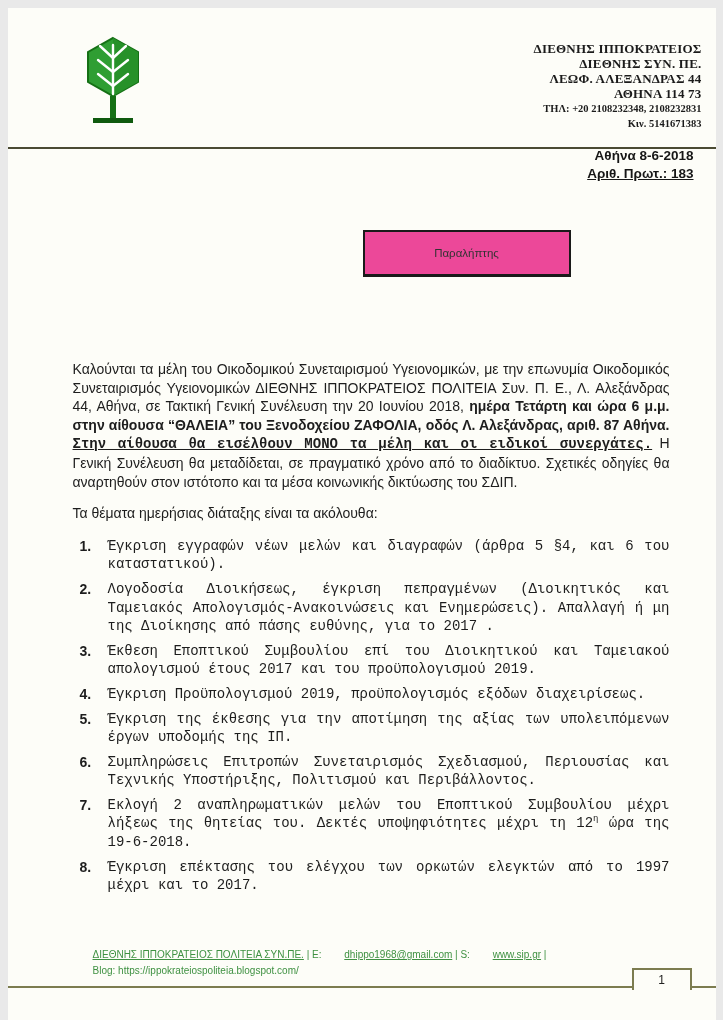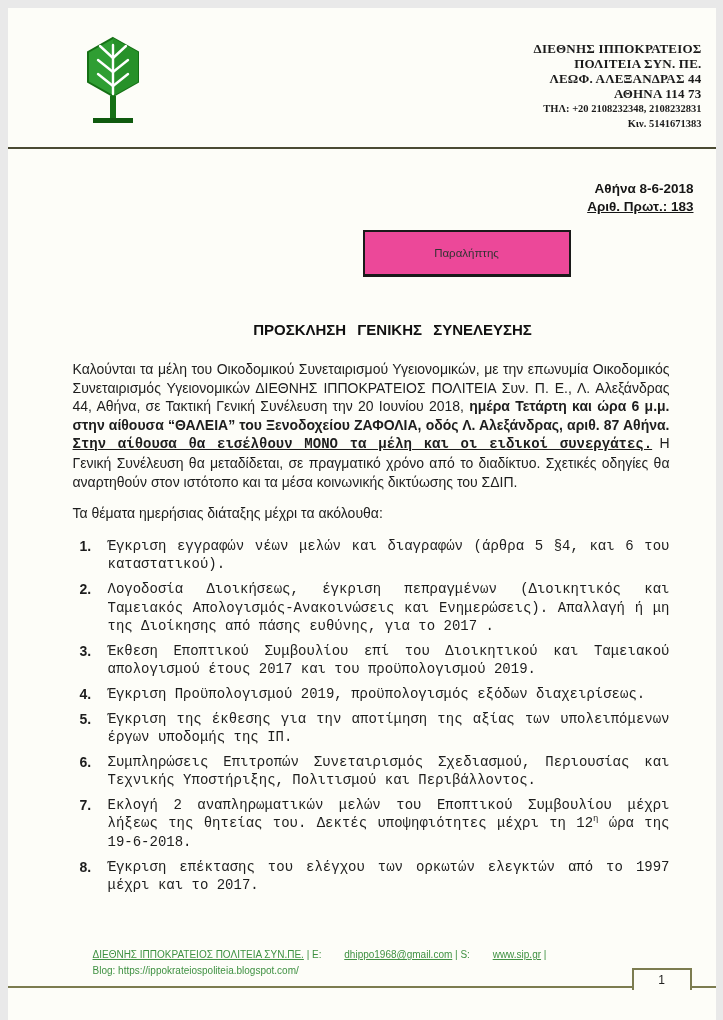--- a/index.html
+++ b/index.html
@@ -16,21 +16,21 @@
   .logo{position:absolute;left:78px;top:28px;width:54px;height:92px;}
   .org-block{
     position:absolute;top:33px;right:14px;
     text-align:right;font-weight:bold;color:#1b1b1b;
     font-family:"Liberation Serif", serif;
   }
   .org-line{font-size:13px;line-height:15px;letter-spacing:.2px;}
   .org-small{font-size:10.5px;line-height:15px;}
   .header-rule{position:absolute;top:139px;left:0;width:723px;height:2px;background:#4a4a33;}
   
-  .dateline{position:absolute;top:173px;right:22px;text-align:right;font-size:13.5px;font-weight:bold;color:#161616;}
+  .dateline{position:absolute;top:140px;right:22px;text-align:right;font-size:13.5px;font-weight:bold;color:#161616;}
   .protocol{text-decoration:underline;margin-top:3px;}
   
   .recipient-box{
     position:absolute;left:355px;top:222px;width:204px;height:42px;
     background:#ec4899;border:2px solid #1a1a1a;border-bottom-width:3px;
     display:flex;align-items:center;justify-content:center;
     font-size:11.5px;color:#333;
   }
   
   .doc-title{
@@ -86,44 +86,43 @@
         <path d="M27,50 L12,38"></path>
           <path d="M27,50 L42,38"></path>
       </g>
       <rect x="24" y="60" width="6" height="22" fill="#157015"></rect>
       <rect x="7" y="82" width="40" height="5" fill="#0f5a0f"></rect>
     </svg>
   </div>
 
   <div class="org-block">
     <div class="org-line">ΔΙΕΘΝΗΣ ΙΠΠΟΚΡΑΤΕΙΟΣ</div>
-    <div class="org-line">ΠΟΛΙΤΕΙΑ ΣΥΝ. ΠΕ.</div>
+    <div class="org-line">ΔΙΕΘΝΗΣ ΣΥΝ. ΠΕ.</div>
     <div class="org-line">ΛΕΩΦ. ΑΛΕΞΑΝΔΡΑΣ 44</div>
     <div class="org-line">ΑΘΗΝΑ 114 73</div>
     <div class="org-small">ΤΗΛ: +20 2108232348, 2108232831</div>
     <div class="org-small">Κιν. 5141671383</div>
   </div>
 
   <div class="header-rule"></div>
 
   <div class="dateline">
     <div>Αθήνα 8-6-2018</div>
     <div class="protocol">Αριθ. Πρωτ.: 183</div>
   </div>
 
   <div class="recipient-box">
     <span>Παραλήπτης</span>
   </div>
 
-  <div class="doc-title">ΠΡΟΣΚΛΗΣΗ ΓΕΝΙΚΗΣ ΣΥΝΕΛΕΥΣΗΣ</div>
 
   <div class="content">
     <p class="p1"><span>Καλούνται τα μέλη του Οικοδομικού Συνεταιρισμού Υγειονομικών, με την επωνυμία Οικοδομικός Συνεταιρισμός Υγειονομικών ΔΙΕΘΝΗΣ ΙΠΠΟΚΡΑΤΕΙΟΣ ΠΟΛΙΤΕΙΑ Συν. Π. Ε., Λ. Αλεξάνδρας 44, Αθήνα, σε Τακτική Γενική Συνέλευση την 20 Ιουνίου 2018, </span><span class="b">ημέρα Τετάρτη και ώρα 6 μ.μ. στην αίθουσα “ΘΑΛΕΙΑ” του Ξενοδοχείου ΖΑΦΟΛΙΑ, οδός Λ. Αλεξάνδρας, αριθ. 87 Αθήνα. </span><span class="bu">Στην αίθουσα θα εισέλθουν ΜΟΝΟ τα μέλη και οι ειδικοί συνεργάτες.</span><span> Η Γενική Συνέλευση θα μεταδίδεται, σε πραγματικό χρόνο από το διαδίκτυο. Σχετικές οδηγίες θα αναρτηθούν στον ιστότοπο και τα μέσα κοινωνικής δικτύωσης του ΣΔΙΠ.</span></p>
 
-    <div class="agenda-intro">Τα θέματα ημερήσιας διάταξης μέχρι τα ακόλουθα:</div>
+    <div class="agenda-intro">Τα θέματα ημερήσιας διάταξης είναι τα ακόλουθα:</div>
 
     <div class="agenda">
       <div class="agenda-row">
         <span class="agenda-num">1.</span>
         <span class="agenda-text">Έγκριση εγγραφών νέων μελών και διαγραφών (άρθρα 5 §4, και 6 του καταστατικού).</span>
       </div>
       <div class="agenda-row">
         <span class="agenda-num">2.</span>
         <span class="agenda-text">Λογοδοσία Διοικήσεως, έγκριση πεπραγμένων (Διοικητικός και Ταμειακός Απολογισμός-Ανακοινώσεις και Ενημερώσεις). Απαλλαγή ή μη της Διοίκησης από πάσης ευθύνης, για το 2017 .</span>
       </div>

